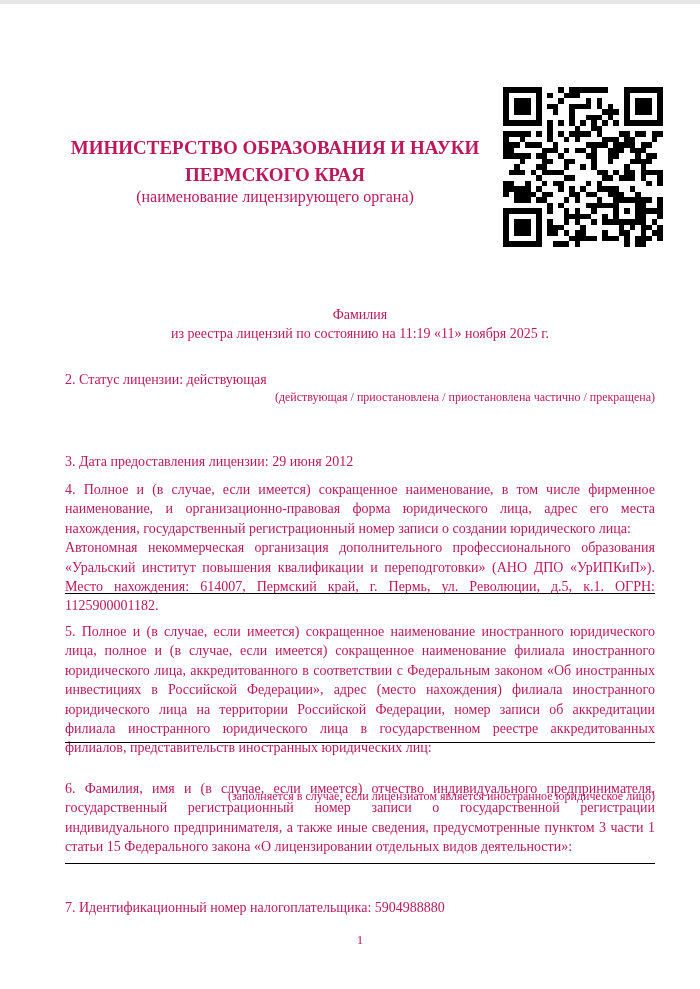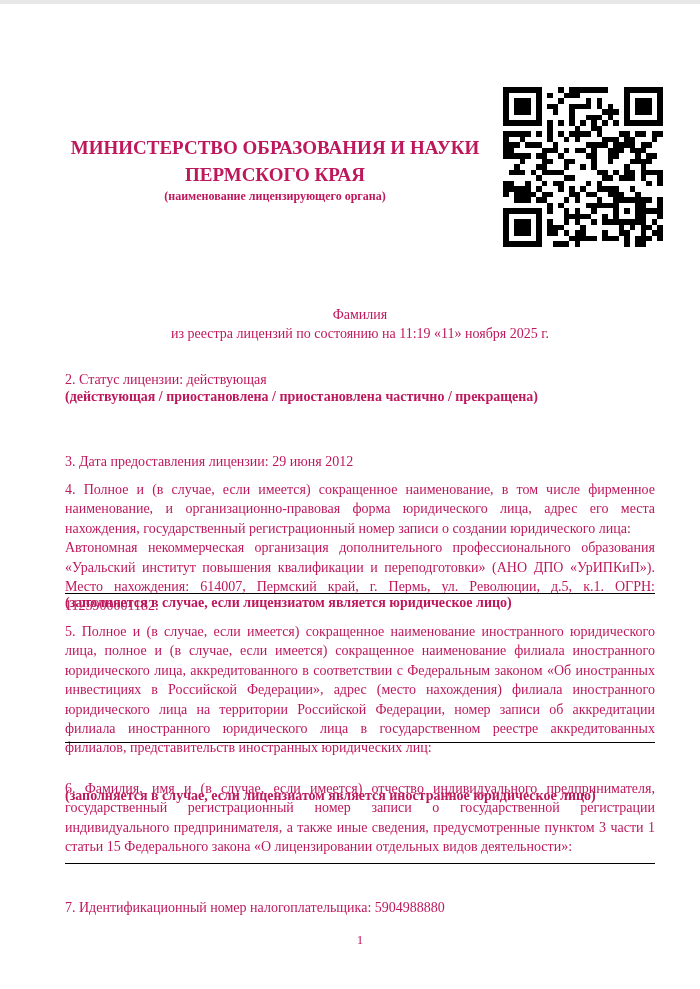--- a/index.html
+++ b/index.html
@@ -6,25 +6,25 @@
   .page{
     position:relative;width:700px;height:989px;margin:4px auto;
     background:#ffffff;color:#be185d;
     font-family:"Liberation Serif","DejaVu Serif",serif;
     overflow:hidden;
   }
   .abs{position:absolute;}
   .col{left:65px;width:590px;}
   .body-text{font-size:14px;line-height:19.4px;}
   .just{text-align:justify;}
-  .note{font-size:14px;line-height:14px;text-align:left;font-weight:bold;}
+  .note{font-size:12px;line-height:14px;text-align:right;}
   .rule{border-top:1.6px solid #000;height:0;}
   .header-block{left:63px;top:130px;width:424px;text-align:center;}
   .ministry-name{font-weight:bold;font-size:19px;line-height:27px;}
-  .ministry-note{font-weight:bold;font-size:12px;line-height:13px;margin-top:2px;}
+  .ministry-note{font-weight:normal;font-size:16px;line-height:13px;margin-top:2px;}
   .qr{left:503px;top:83px;width:160px;height:160px;}
   .title-block{top:301px;text-align:center;}
   .page-number{top:928px;text-align:center;font-size:13px;}
 </style>
 </head>
 <body>
 
 <div class="page">
 
   <div class="abs header-block">
@@ -451,21 +451,20 @@
   <div class="abs col note" style="top:386px;">(действующая / приостановлена / приостановлена частично / прекращена)</div>
 
 
   <div class="abs col body-text" style="top:448px;">3. Дата предоставления лицензии: 29 июня 2012</div>
 
   <div class="abs col body-text just" style="top:476px;">
     <span>4. Полное и (в случае, если имеется) сокращенное наименование, в том числе фирменное наименование, и организационно-правовая форма юридического лица, адрес его места нахождения, государственный регистрационный номер записи о создании юридического лица:</span><br>
     <span>Автономная некоммерческая организация дополнительного профессионального образования «Уральский институт повышения квалификации и переподготовки» (АНО ДПО «УрИПКиП»). Место нахождения: 614007, Пермский край, г. Пермь, ул. Революции, д.5, к.1. ОГРН: 1125900001182.</span>
   </div>
   <div class="abs col rule" style="top:589px;"></div>
-  <div class="abs col note" style="top:592px;">(заполняется в случае, если лицензиатом является юридическое лицо)</div>
 
   <div class="abs col body-text just" style="top:618px;">5. Полное и (в случае, если имеется) сокращенное наименование иностранного юридического лица, полное и (в случае, если имеется) сокращенное наименование филиала иностранного юридического лица, аккредитованного в соответствии с Федеральным законом «Об иностранных инвестициях в Российской Федерации», адрес (место нахождения) филиала иностранного юридического лица на территории Российской Федерации, номер записи об аккредитации филиала иностранного юридического лица в государственном реестре аккредитованных филиалов, представительств иностранных юридических лиц:</div>
   <div class="abs col rule" style="top:738px;"></div>
   <div class="abs col note" style="top:785px;">(заполняется в случае, если лицензиатом является иностранное юридическое лицо)</div>
 
   <div class="abs col body-text just" style="top:775px;">6. Фамилия, имя и (в случае, если имеется) отчество индивидуального предпринимателя, государственный регистрационный номер записи о государственной регистрации индивидуального предпринимателя, а также иные сведения, предусмотренные пунктом 3 части 1 статьи 15 Федерального закона «О лицензировании отдельных видов деятельности»:</div>
   <div class="abs col rule" style="top:859px;"></div>
 
   <div class="abs col body-text" style="top:894px;">7. Идентификационный номер налогоплательщика: 5904988880</div>
 

